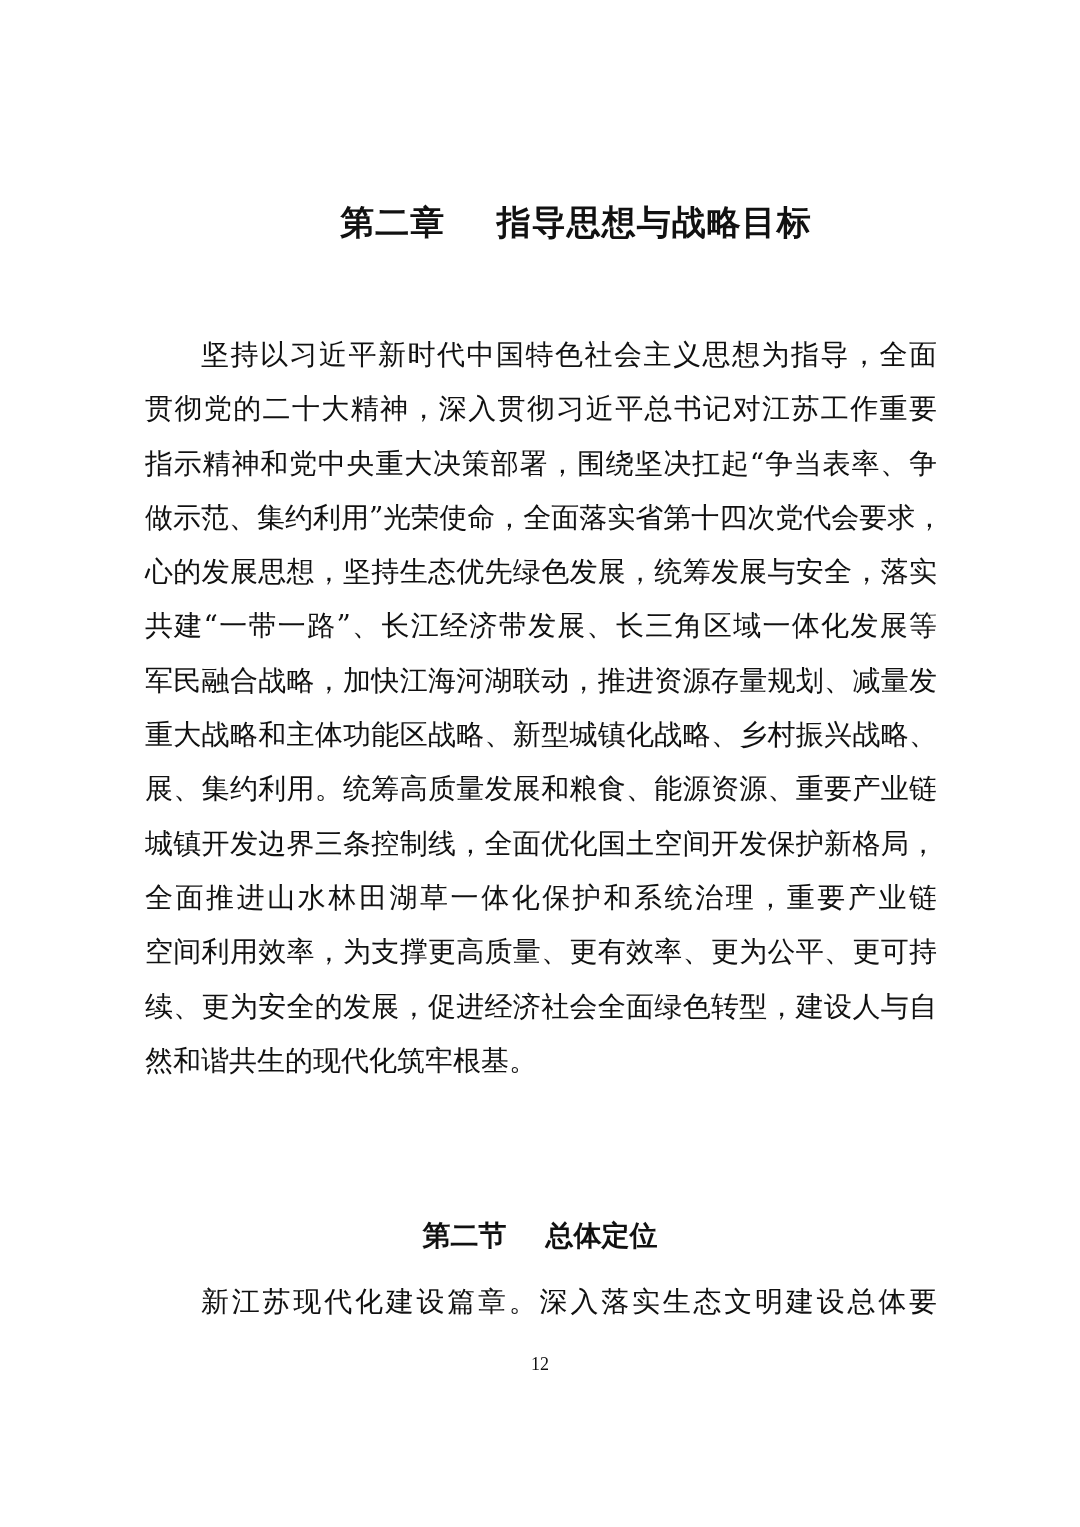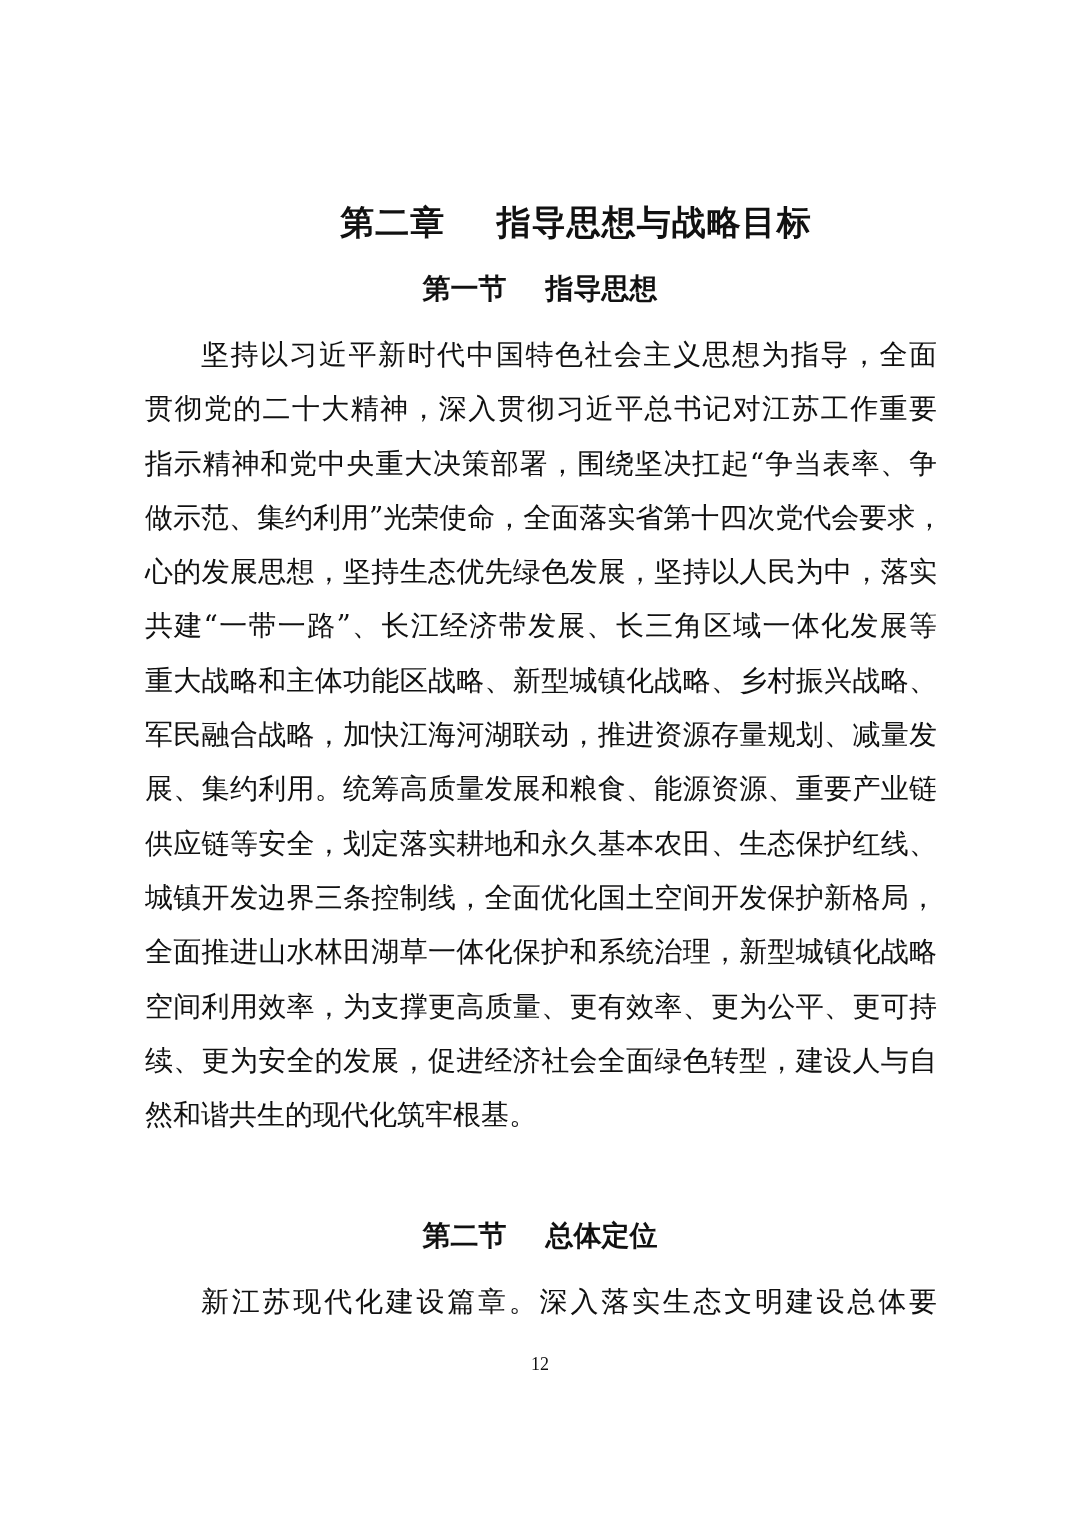--- a/index.html
+++ b/index.html
@@ -82,35 +82,33 @@
       line-height: 24px;
     }
   </style>
 </head>
 <body>
 
 <div class="page">
 
   <div class="chapter-title">第二章    指导思想与战略目标</div>
 
-  <div class="section-title section-1">第一节    指导思想</div>
 
   <div class="body-text para-1">
     <span class="line indent">坚持以习近平新时代中国特色社会主义思想为指导，全面</span>
     <span class="line">贯彻党的二十大精神，深入贯彻习近平总书记对江苏工作重要</span>
     <span class="line">指示精神和党中央重大决策部署，围绕坚决扛起“争当表率、争</span>
     <span class="line">做示范、集约利用”光荣使命，全面落实省第十四次党代会要求，</span>
-    <span class="line">心的发展思想，坚持生态优先绿色发展，坚持以人民为中，落实</span>
+    <span class="line">心的发展思想，坚持生态优先绿色发展，统筹发展与安全，落实</span>
     <span class="line">共建“一带一路”、长江经济带发展、长三角区域一体化发展等</span>
+    <span class="line">军民融合战略，加快江海河湖联动，推进资源存量规划、减量发</span>
     <span class="line">重大战略和主体功能区战略、新型城镇化战略、乡村振兴战略、</span>
-    <span class="line">军民融合战略，加快江海河湖联动，推进资源存量规划、减量发</span>
     <span class="line">展、集约利用。统筹高质量发展和粮食、能源资源、重要产业链</span>
-    <span class="line">供应链等安全，划定落实耕地和永久基本农田、生态保护红线、</span>
     <span class="line">城镇开发边界三条控制线，全面优化国土空间开发保护新格局，</span>
-    <span class="line">全面推进山水林田湖草一体化保护和系统治理，新型城镇化战略</span>
+    <span class="line">全面推进山水林田湖草一体化保护和系统治理，重要产业链</span>
     <span class="line">空间利用效率，为支撑更高质量、更有效率、更为公平、更可持</span>
     <span class="line">续、更为安全的发展，促进经济社会全面绿色转型，建设人与自</span>
     <span class="line last">然和谐共生的现代化筑牢根基。</span>
   </div>
 
   <div class="section-title section-2">第二节    总体定位</div>
 
   <div class="body-text para-2">
     <span class="line indent">新江苏现代化建设篇章。深入落实生态文明建设总体要</span>
   </div>

